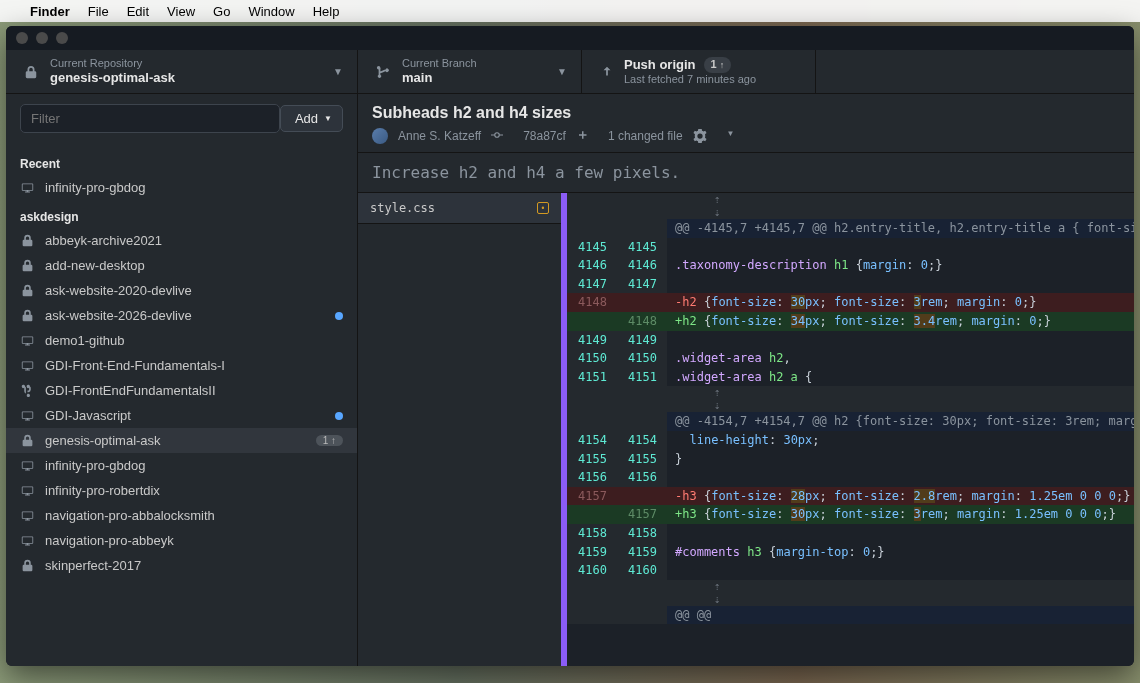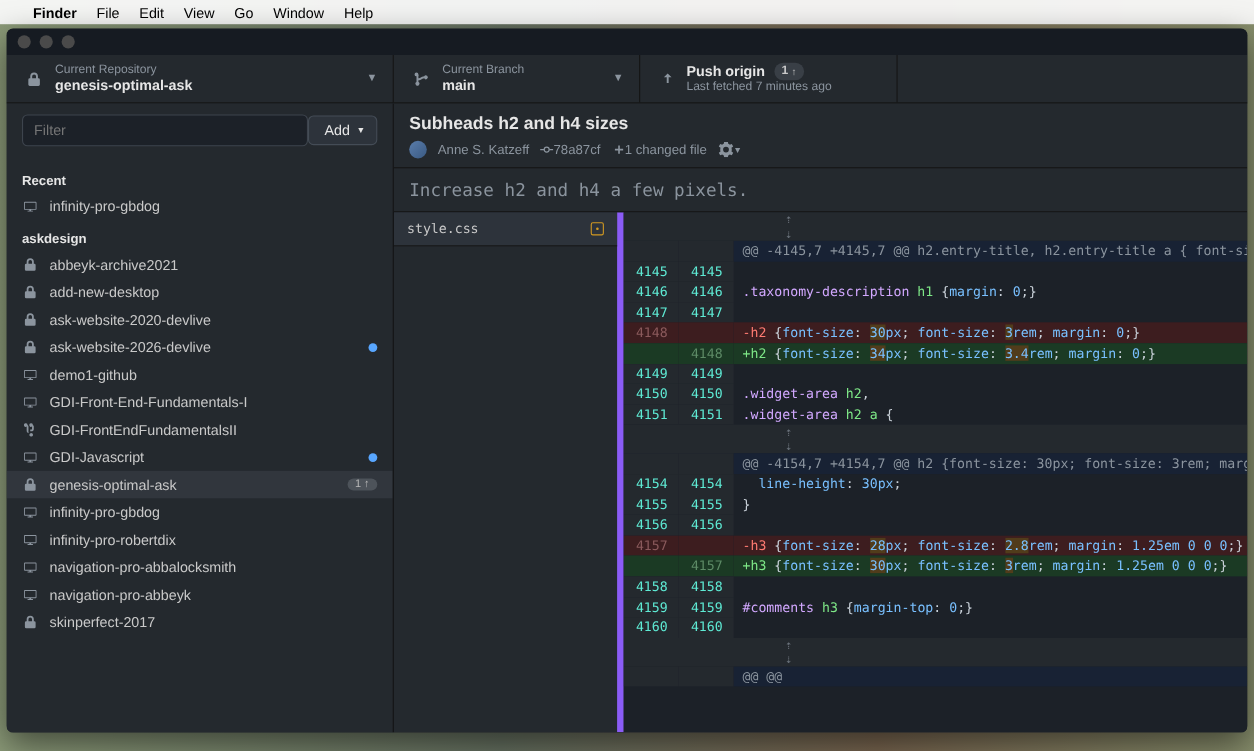--- a/index.html
+++ b/index.html
@@ -170,21 +170,21 @@
   .commit-header {
     padding: 10px 14px 8px 14px;
     border-bottom: 1px solid #141414;
   }
   .commit-title { color: #e6e6e6; font-size: 16px; font-weight: 600; margin-bottom: 6px; }
   .commit-meta {
     display: flex; align-items: center; gap: 10px;
     font-size: 12px; color: #8b949e;
   }
   .avatar { width: 16px; height: 16px; border-radius: 50%; background: linear-gradient(135deg,#5a7dab,#3a5a83); }
-  .sha-ic, .file-ic, .gear-ic { display:inline-flex; align-items:center; gap:0; }
+  .sha-ic, .file-ic, .gear-ic { display:inline-flex; gap:20px; }
   .commit-desc {
     font-family: ui-monospace,SFMono-Regular,Menlo,monospace;
     font-size: 16px;
     color: #8b949e;
     padding: 10px 14px;
     border-bottom: 1px solid #141414;
   }
 
   .diff-body {
     flex: 1;

